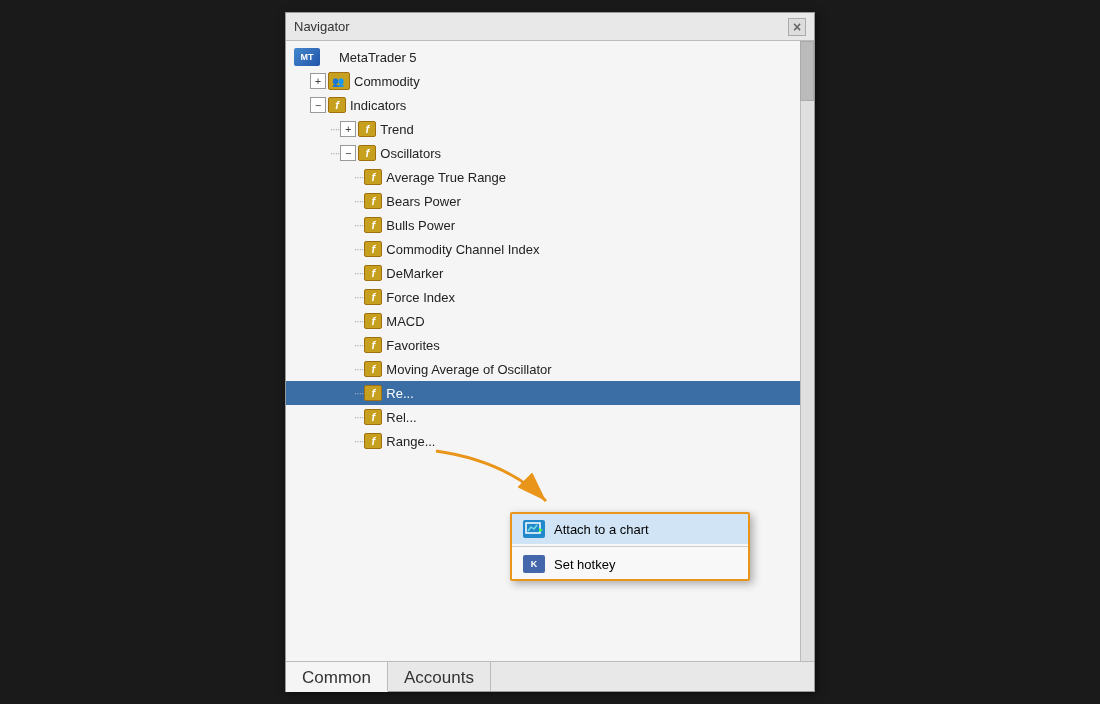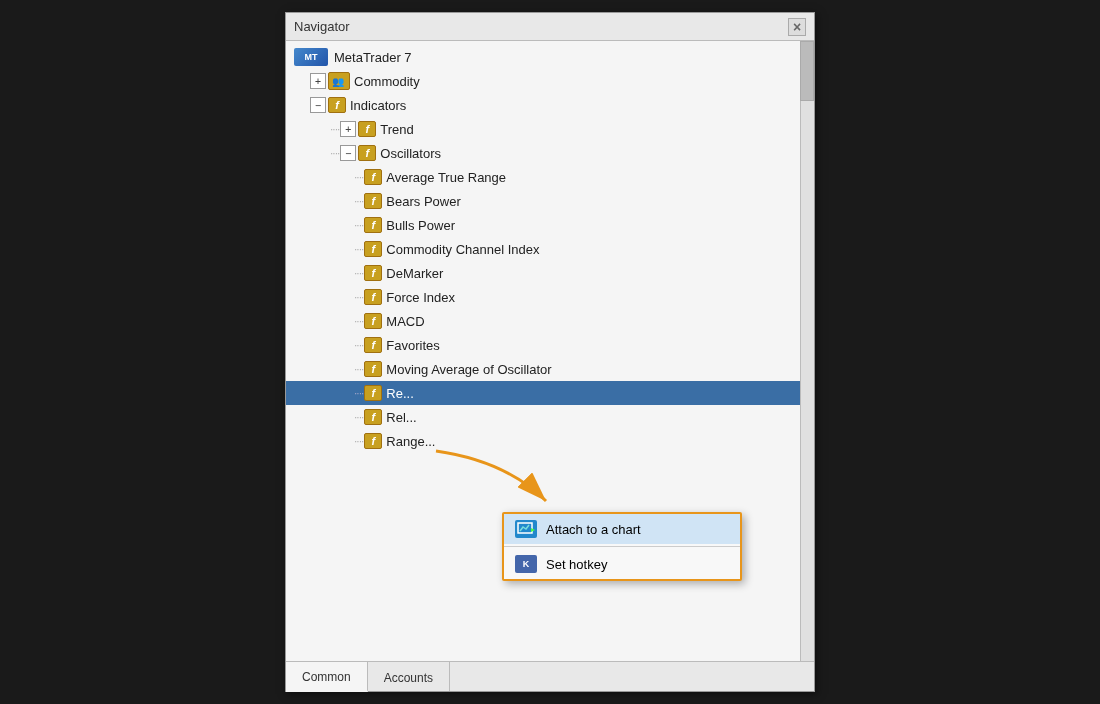--- a/index.html
+++ b/index.html
@@ -111,28 +111,28 @@
       color: #fff;
       font-size: 11px;
       font-style: italic;
       font-weight: bold;
       margin-right: 4px;
       flex-shrink: 0;
       border-radius: 2px;
     }
 
     .metatrader-icon {
-      width: 34px;
+      width: 26px;
       height: 18px;
       background: linear-gradient(135deg, #4488cc, #2255aa);
       border-radius: 2px;
       display: inline-flex;
       align-items: center;
       justify-content: center;
-      margin-right: 6px;
+      margin-right: 19px;
       font-size: 9px;
       color: white;
       font-weight: bold;
       flex-shrink: 0;
     }
 
     .accounts-icon {
       width: 22px;
       height: 18px;
       background: #c8a020;
@@ -179,37 +179,37 @@
       display: flex;
       border-top: 1px solid #bbb;
       background: #e8e8e8;
       height: 30px;
     }
 
     .tab {
       padding: 6px 16px;
       cursor: pointer;
       border-right: 1px solid #bbb;
-      font-size: 12px;
+      font-size: 17px;
       color: #333;
       display: flex;
-      align-items: flex-end;
+      align-items: flex-start;
     }
 
     .tab.active {
       background: #f5f5f5;
       border-bottom: 2px solid #f5f5f5;
       margin-bottom: -1px;
     }
 
     
     .context-menu {
       position: absolute;
       bottom: 80px;
-      left: 216px;
+      left: 224px;
       background: #f8f8f8;
       border: 2px solid #e8951a;
       border-radius: 2px;
       box-shadow: 3px 3px 8px rgba(0,0,0,0.3);
       width: 240px;
       z-index: 100;
     }
 
     .context-menu-item {
       display: flex;
@@ -301,21 +301,21 @@
   <div class="title-bar">
     <span class="title-bar-title">Navigator</span>
     <div class="title-bar-close">×</div>
   </div>
 
   <div class="tree-container">
     <div class="tree-content">
 
       <div class="tree-item indent-1">
         <div class="metatrader-icon">MT</div>
-        <span>MetaTrader 7</span>
+        <span>MetaTrader 5</span>
       </div>
 
       <div class="tree-item indent-2">
         <div class="expander">+</div>
         <div class="accounts-icon">👥</div>
         <span>Commodity</span>
       </div>
 
       <div class="tree-item indent-2">
         <div class="expander">−</div>

